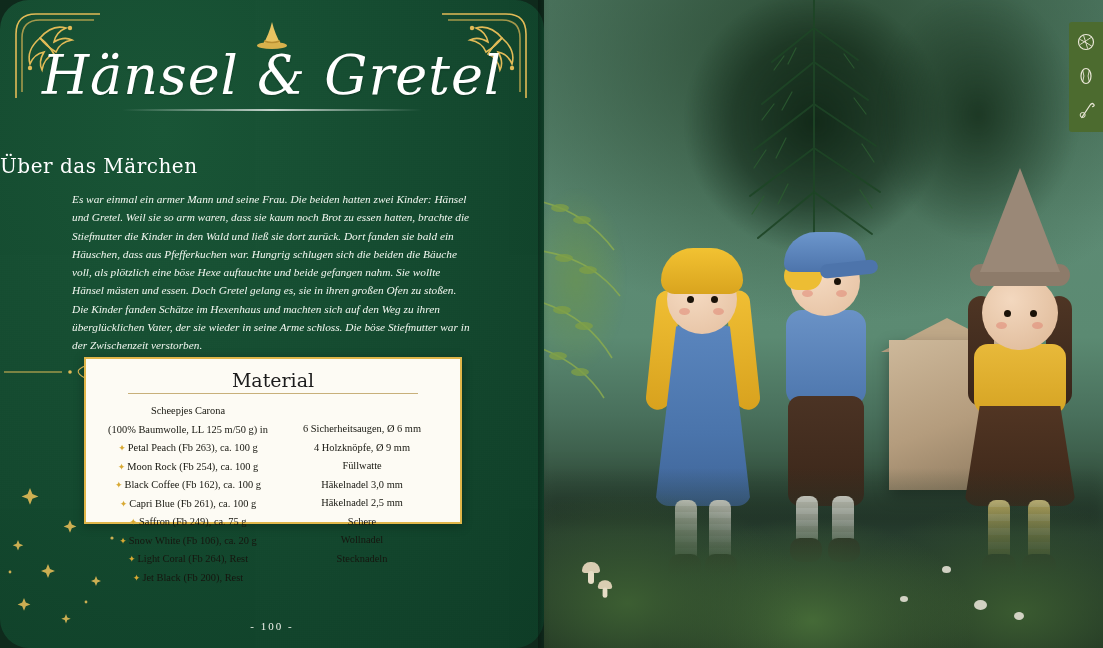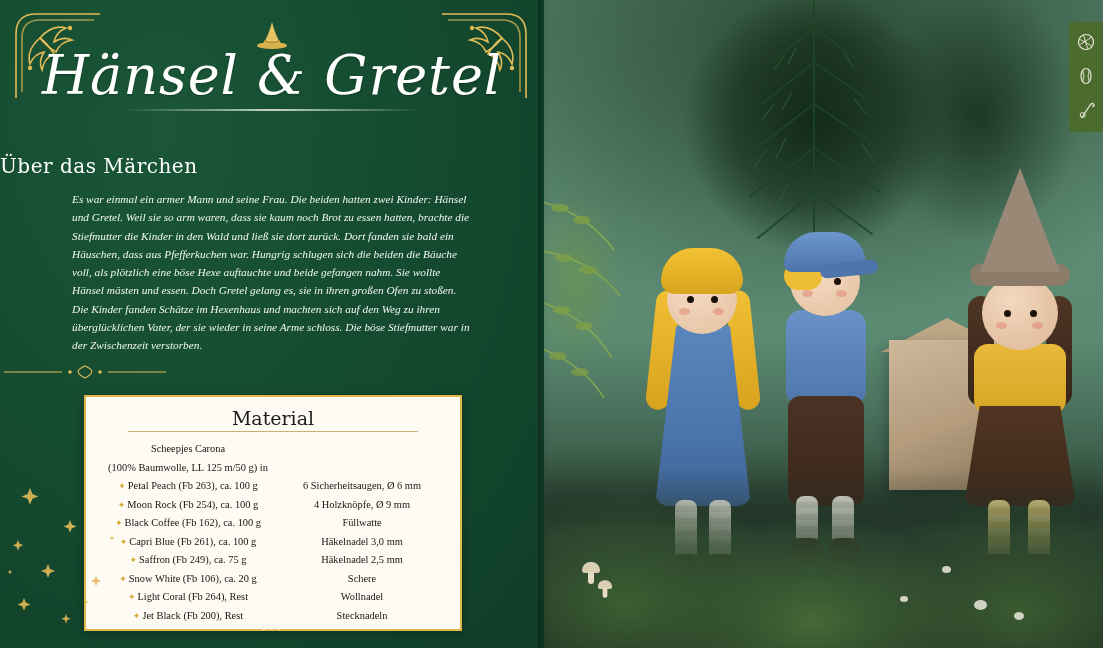--- a/index.html
+++ b/index.html
@@ -17,20 +17,21 @@
 
   
   .left-page {
     position: relative;
     width: 544px; height: 648px;
     background: #14492f;
     background-image:
       radial-gradient(ellipse at 30% 20%, #1a5637 0%, #14492f 55%, #0f3d27 100%);
     overflow: hidden;
     flex: 0 0 544px;
+    border-radius: 29px;
   }
   .paper-noise {
     position: absolute; inset: 0;
     opacity: .30;
     background-image:
       repeating-linear-gradient(0deg, rgba(255,255,255,.012) 0 1px, rgba(0,0,0,.012) 1px 2px),
       repeating-linear-gradient(90deg, rgba(255,255,255,.010) 0 1px, rgba(0,0,0,.010) 1px 2px);
     pointer-events: none;
   }
 
@@ -87,46 +88,44 @@
 
   .divider-orn {
     margin: 10px auto 0;
     width: 170px; height: 14px;
   }
 
   
   .material-box {
     position: absolute;
     left: 84px; top: 357px;
-    width: 378px; height: 236px;
+    width: 378px; height: 167px;
     border: 2px solid #e0b64a;
     background: #fdfbf4;
     box-shadow: 0 2px 10px rgba(0,0,0,.28);
     padding: 10px 14px 12px;
-    margin-top: 38px;
   }
   .material-title {
     text-align: center;
     font-family: "DejaVu Serif", serif;
     font-size: 19px;
     color: #1c1c1c;
     margin-bottom: 2px;
   }
   .material-rule {
     width: 84%; height: 1px;
     margin: 2px auto 8px;
     background: #c8b07a;
   }
   .material-cols {
     display: flex;
     gap: 6px;
     font-family: "Liberation Serif", serif;
     font-size: 10.4px;
     color: #16160f;
-    align-items: flex-end;
   }
   .mat-col { flex: 1; text-align: center; }
   .mat-col.left { padding-left: 4px; }
   .mat-col.right { padding-top: 18px; }
   .mat-line { line-height: 1.78; white-space: nowrap; }
   .mat-line .star { color: #d8a933; font-size: 9px; margin-right: 2px; }
 
   .folio {
     position: absolute; bottom: 16px; left: 0; right: 0;
     text-align: center;

